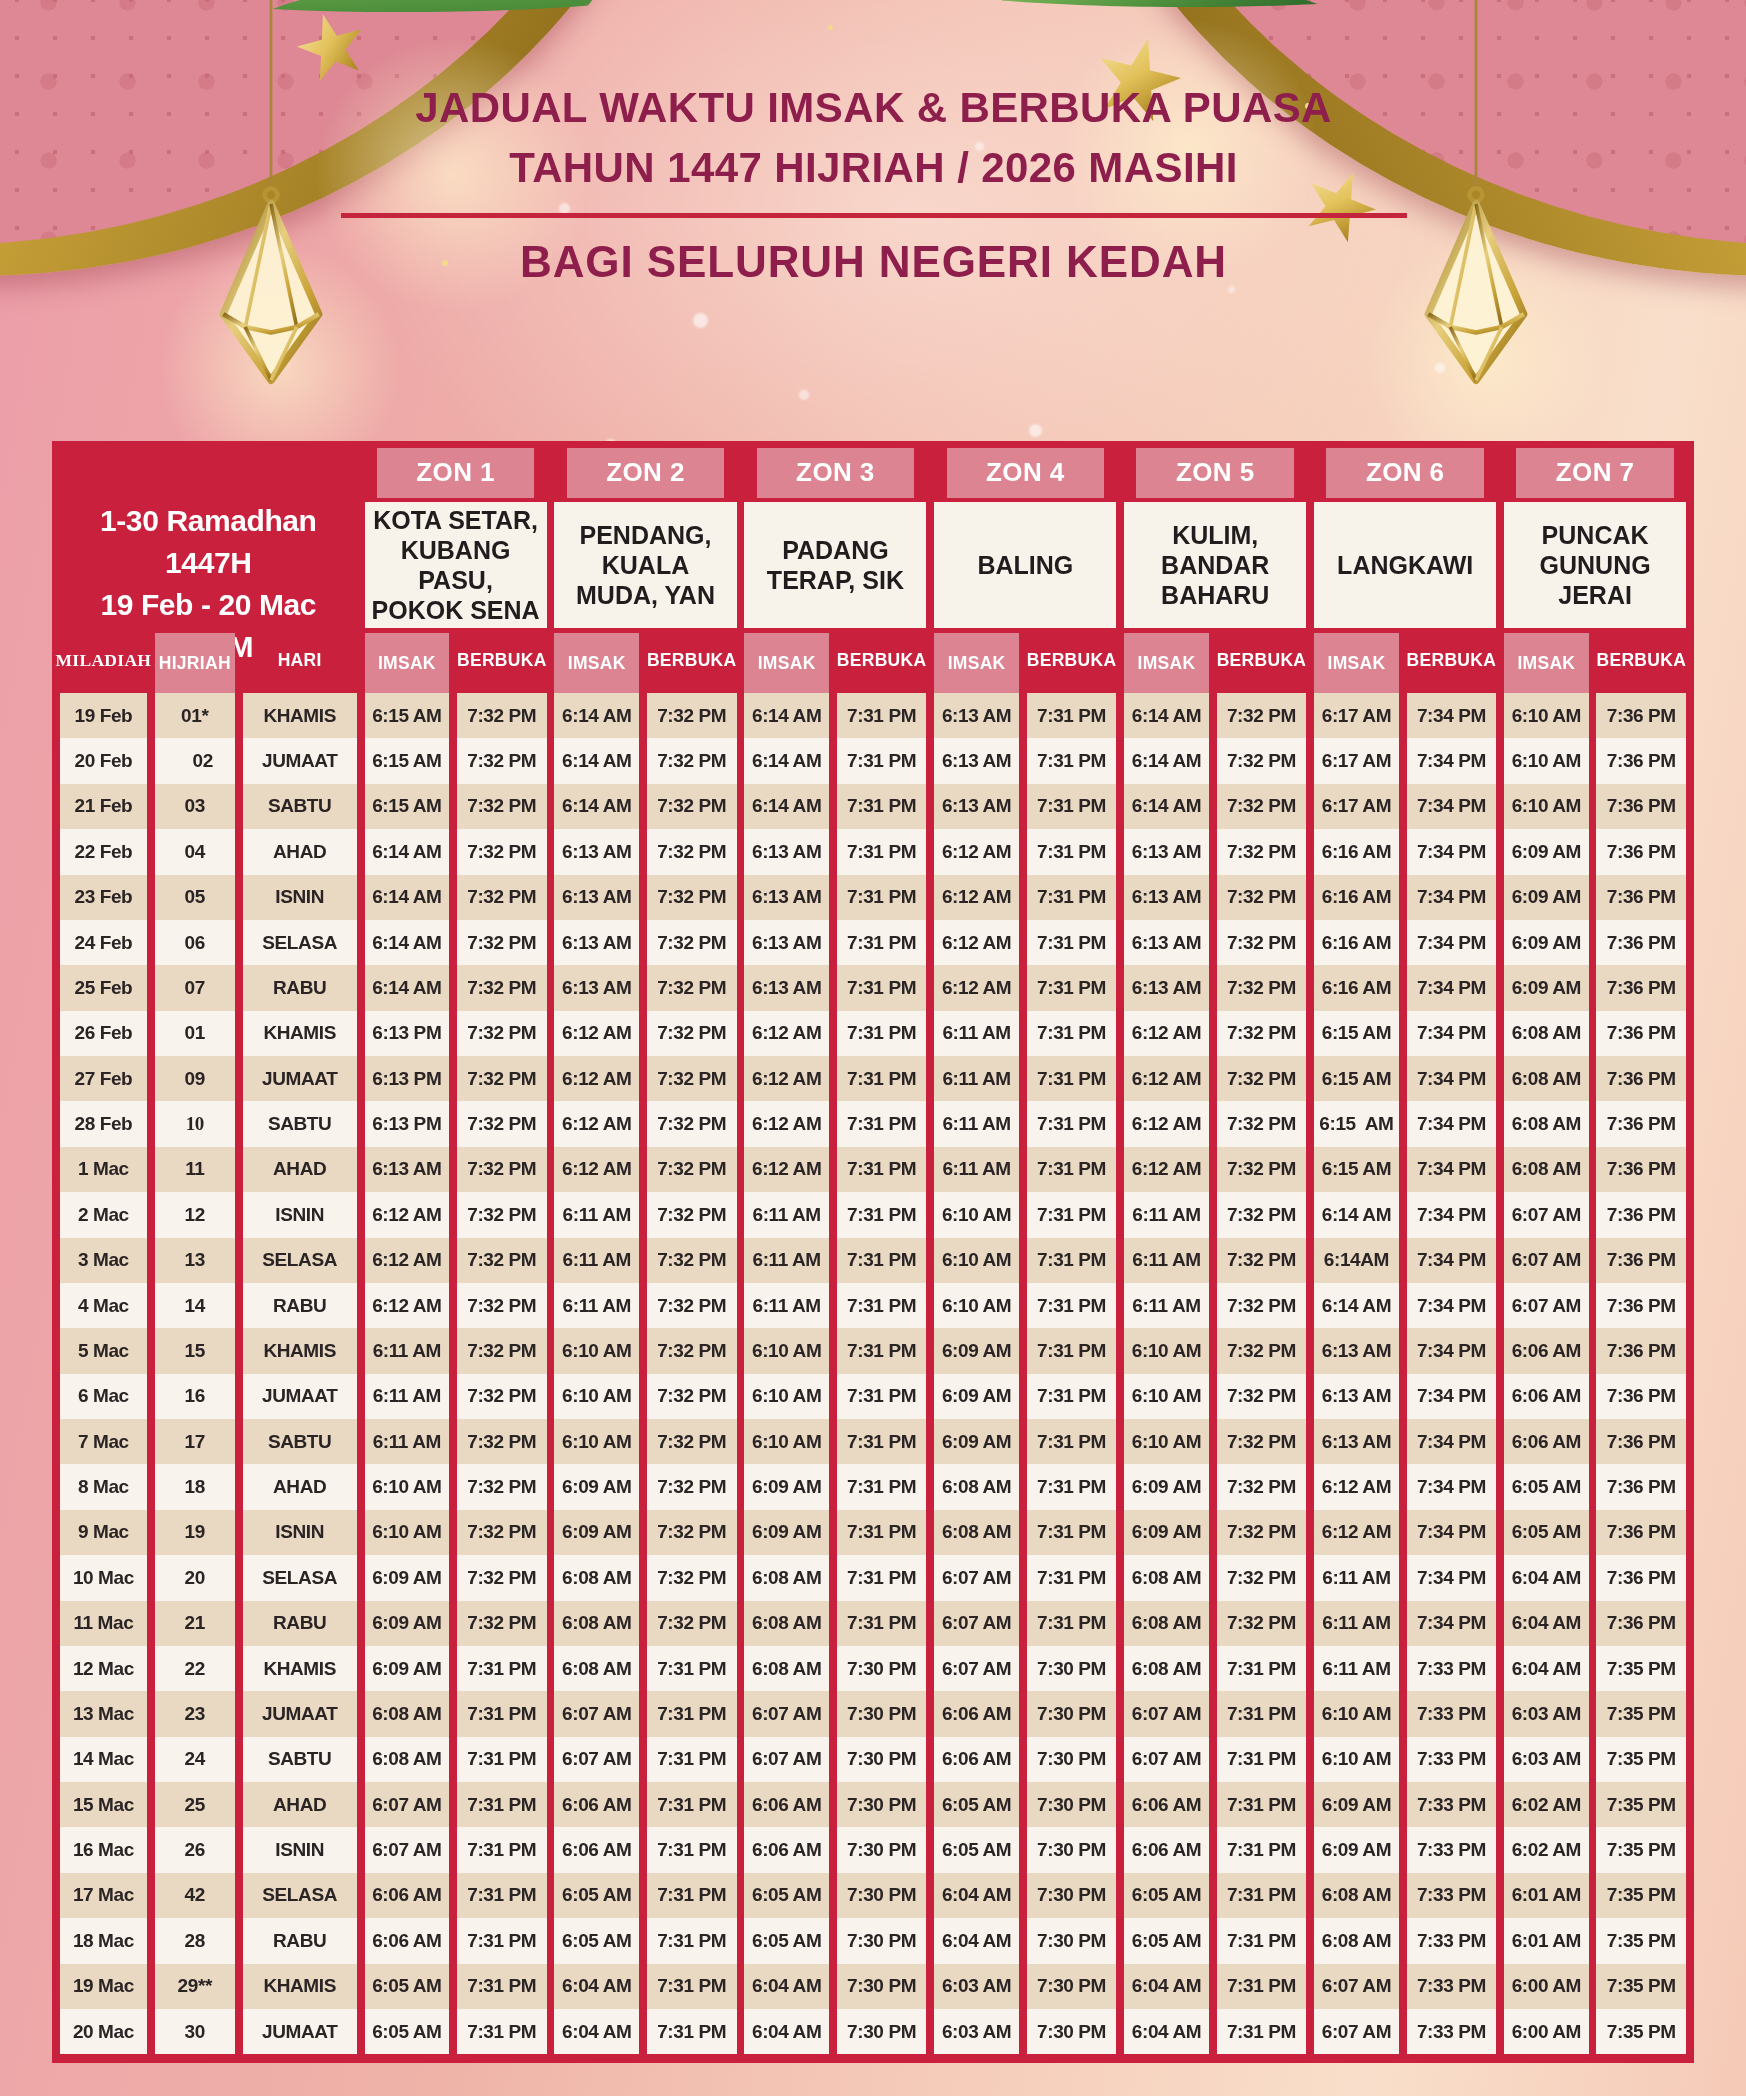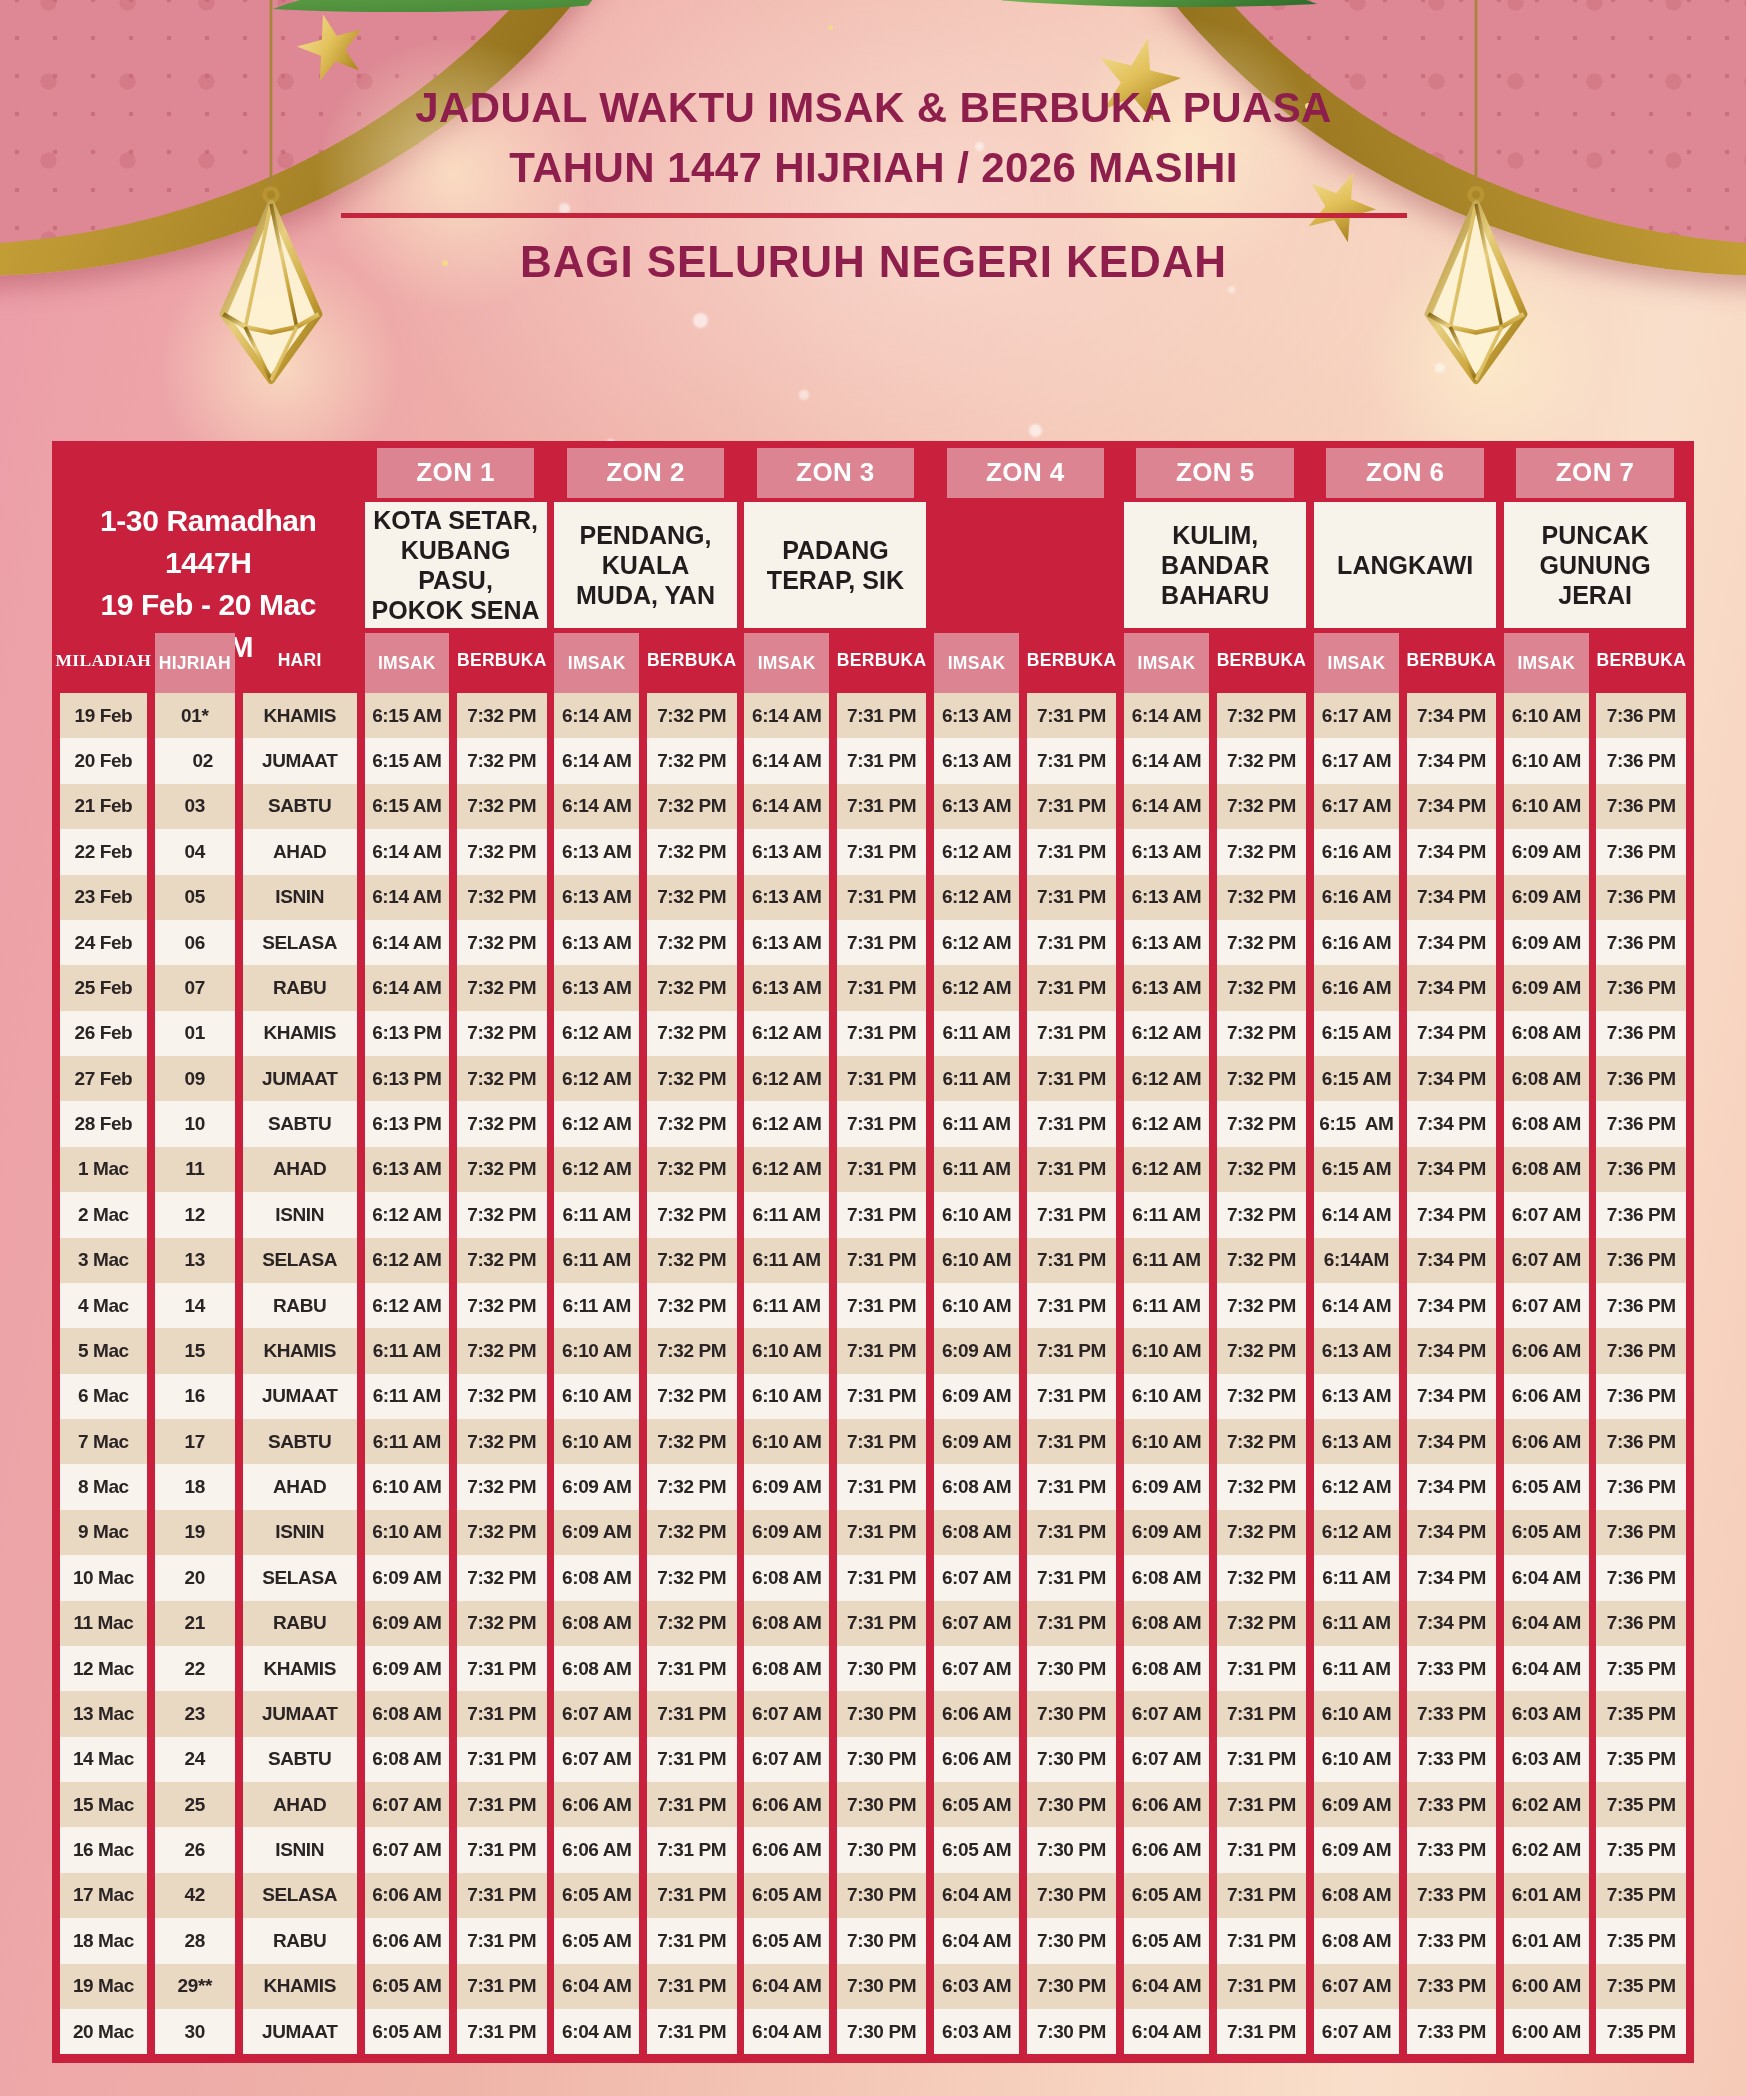--- a/index.html
+++ b/index.html
@@ -195,20 +195,21 @@
 KUALA
 MUDA, YAN</div>
     <div class="zone-cell" style="grid-area: 1 / 8 / auto / span 2;">
       <div class="zone-pill">ZON 3</div>
     </div>
     <div class="city" style="grid-area: 2 / 8 / auto / span 2;">PADANG
 TERAP, SIK</div>
     <div class="zone-cell" style="grid-area: 1 / 10 / auto / span 2;">
       <div class="zone-pill">ZON 4</div>
     </div>
+    <div class="city" style="grid-area: 2 / 10 / auto / span 2;">BALING</div>
     <div class="zone-cell" style="grid-area: 1 / 12 / auto / span 2;">
       <div class="zone-pill">ZON 5</div>
     </div>
     <div class="city" style="grid-area: 2 / 12 / auto / span 2;">KULIM,
 BANDAR
 BAHARU</div>
     <div class="zone-cell" style="grid-area: 1 / 14 / auto / span 2;">
       <div class="zone-pill">ZON 6</div>
     </div>
     <div class="city" style="grid-area: 2 / 14 / auto / span 2;">LANGKAWI</div>
@@ -382,21 +383,21 @@
     <div class="cell row-odd" style="grid-area: 12 / 9;">7:31 PM</div>
     <div class="cell row-odd" style="grid-area: 12 / 10;">6:11 AM</div>
     <div class="cell row-odd" style="grid-area: 12 / 11;">7:31 PM</div>
     <div class="cell row-odd" style="grid-area: 12 / 12;">6:12 AM</div>
     <div class="cell row-odd" style="grid-area: 12 / 13;">7:32 PM</div>
     <div class="cell row-odd" style="grid-area: 12 / 14;">6:15 AM</div>
     <div class="cell row-odd" style="grid-area: 12 / 15;">7:34 PM</div>
     <div class="cell row-odd" style="grid-area: 12 / 16;">6:08 AM</div>
     <div class="cell row-odd" style="grid-area: 12 / 17;">7:36 PM</div>
     <div class="cell row-even" style="grid-area: 13 / 1;">28 Feb</div>
-    <div class="cell row-even" style="grid-area: 13 / 2;">10</div>
+    <div class="cell row-even" style="grid-area: 13 / 2; font-family: Liberation Serif, serif;">10</div>
     <div class="cell row-even" style="grid-area: 13 / 3;">SABTU</div>
     <div class="cell row-even" style="grid-area: 13 / 4;">6:13 PM</div>
     <div class="cell row-even" style="grid-area: 13 / 5;">7:32 PM</div>
     <div class="cell row-even" style="grid-area: 13 / 6;">6:12 AM</div>
     <div class="cell row-even" style="grid-area: 13 / 7;">7:32 PM</div>
     <div class="cell row-even" style="grid-area: 13 / 8;">6:12 AM</div>
     <div class="cell row-even" style="grid-area: 13 / 9;">7:31 PM</div>
     <div class="cell row-even" style="grid-area: 13 / 10;">6:11 AM</div>
     <div class="cell row-even" style="grid-area: 13 / 11;">7:31 PM</div>
     <div class="cell row-even" style="grid-area: 13 / 12;">6:12 AM</div>

